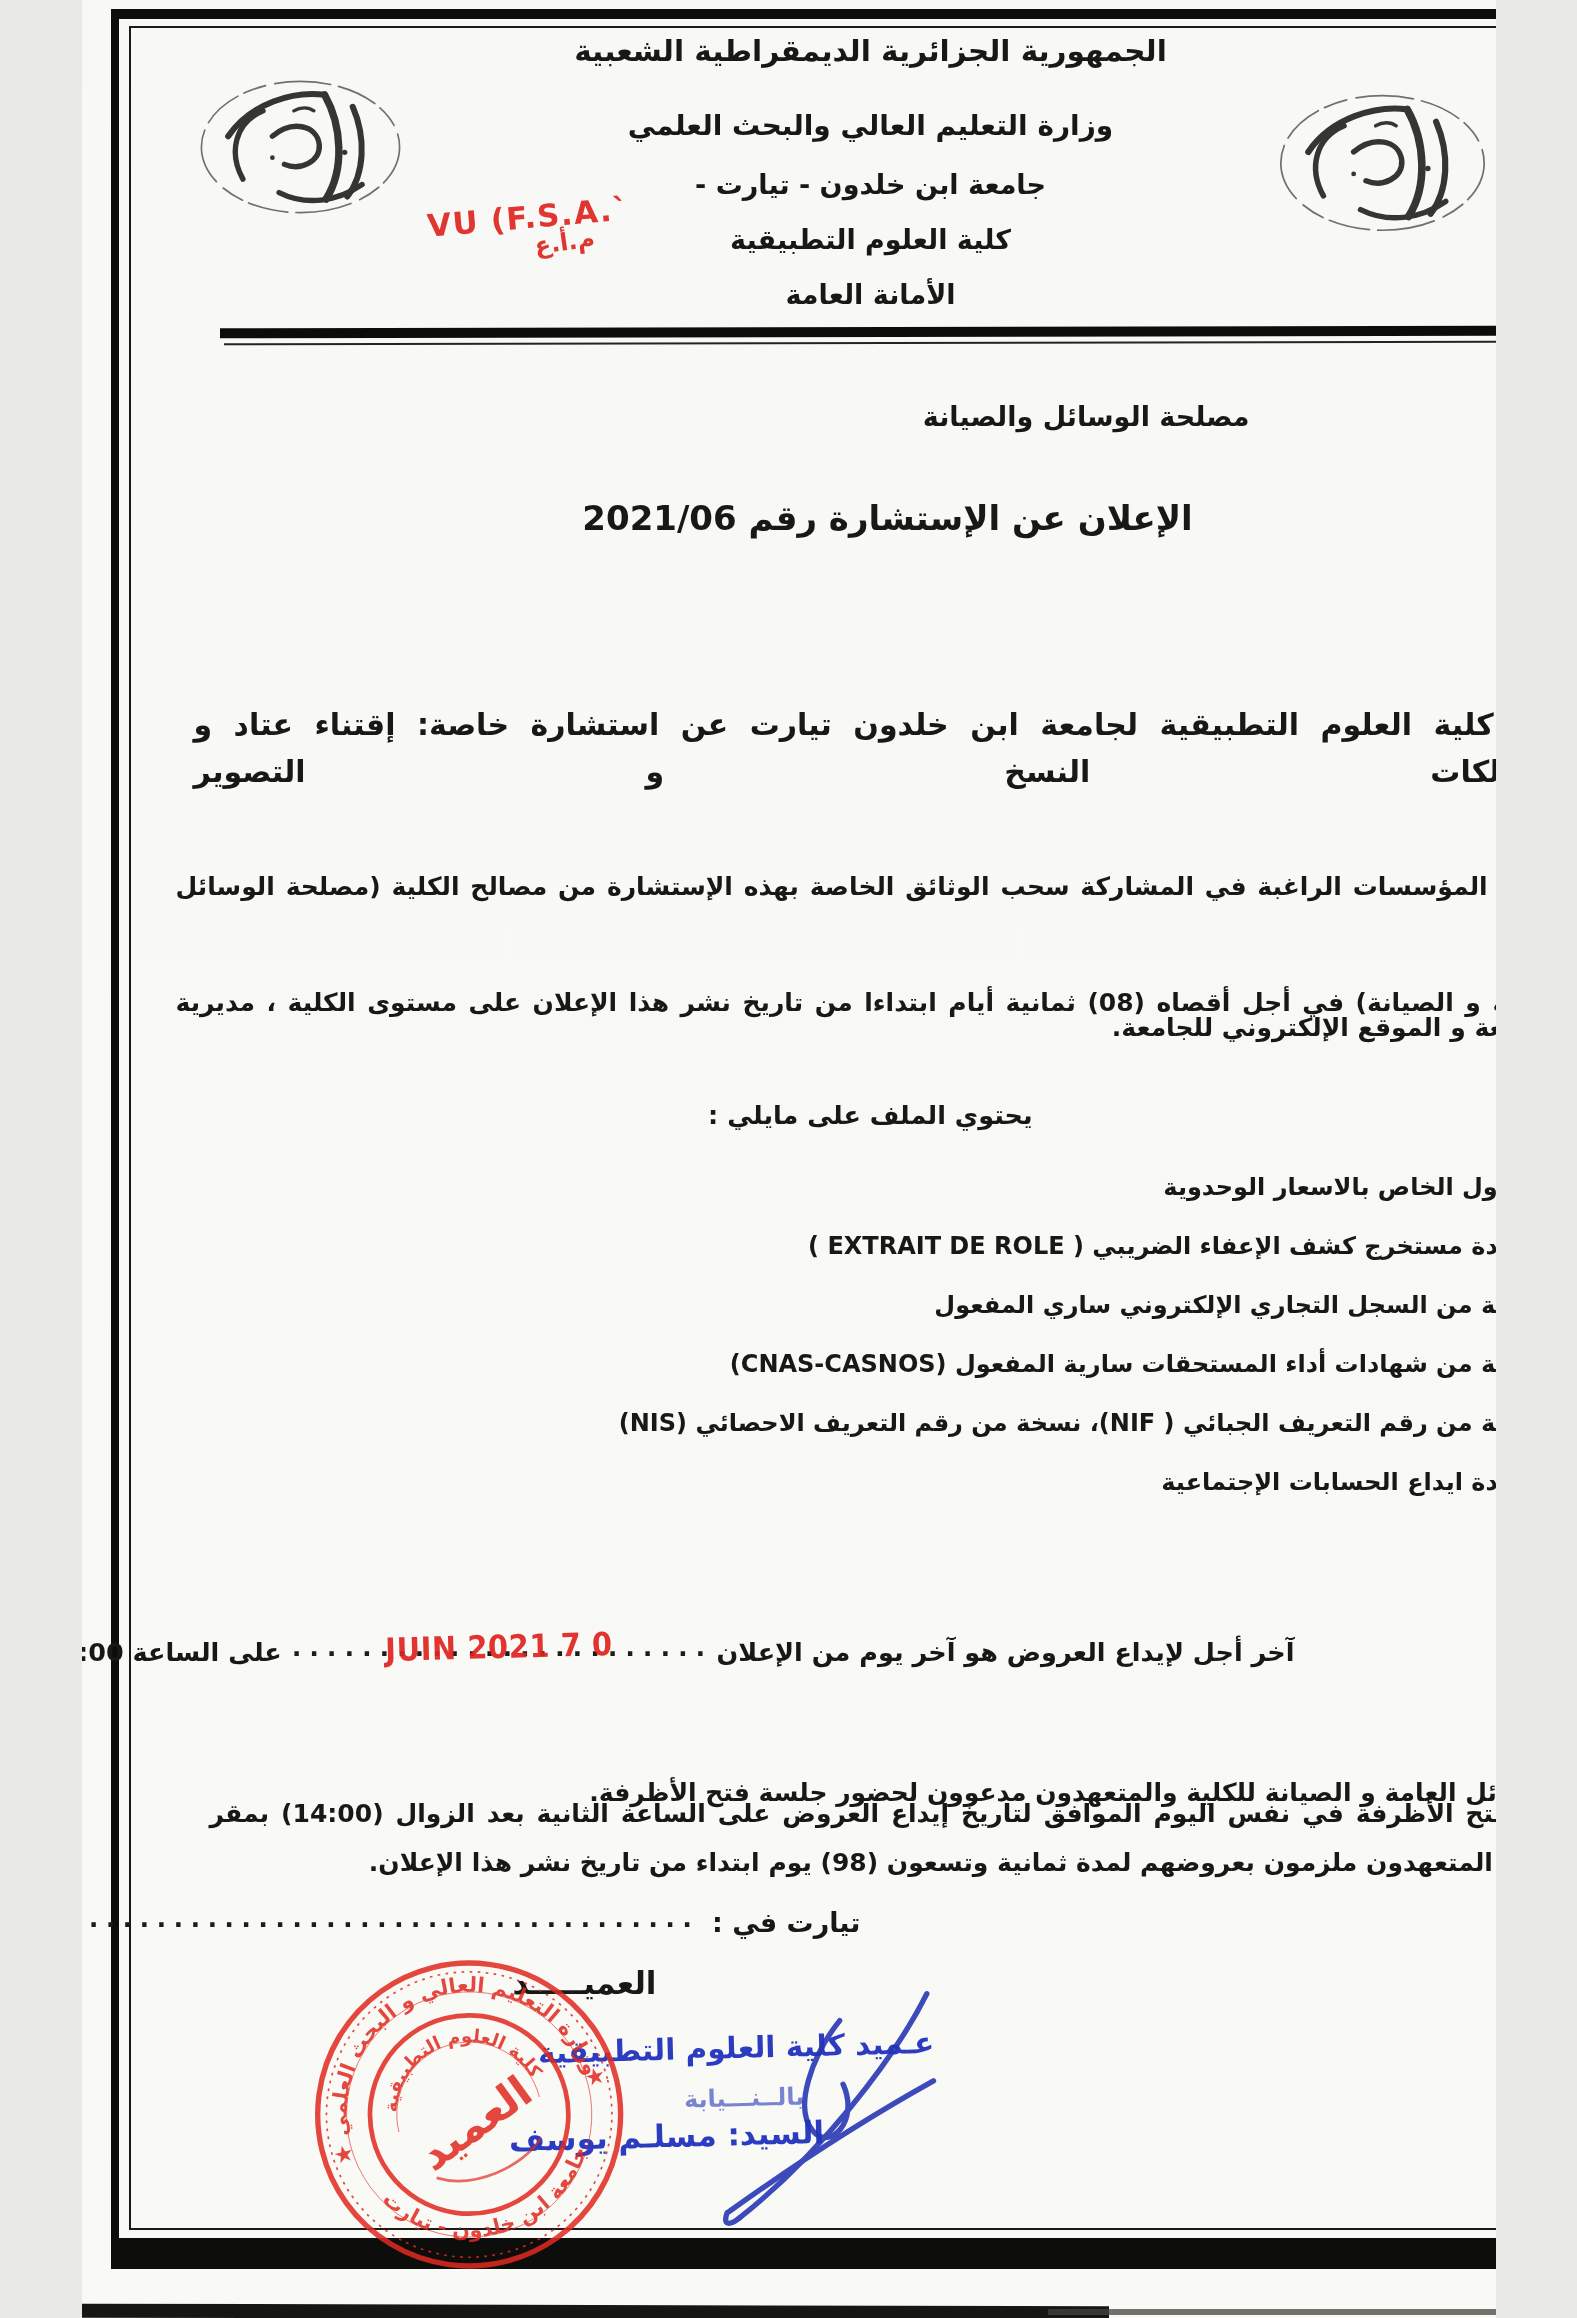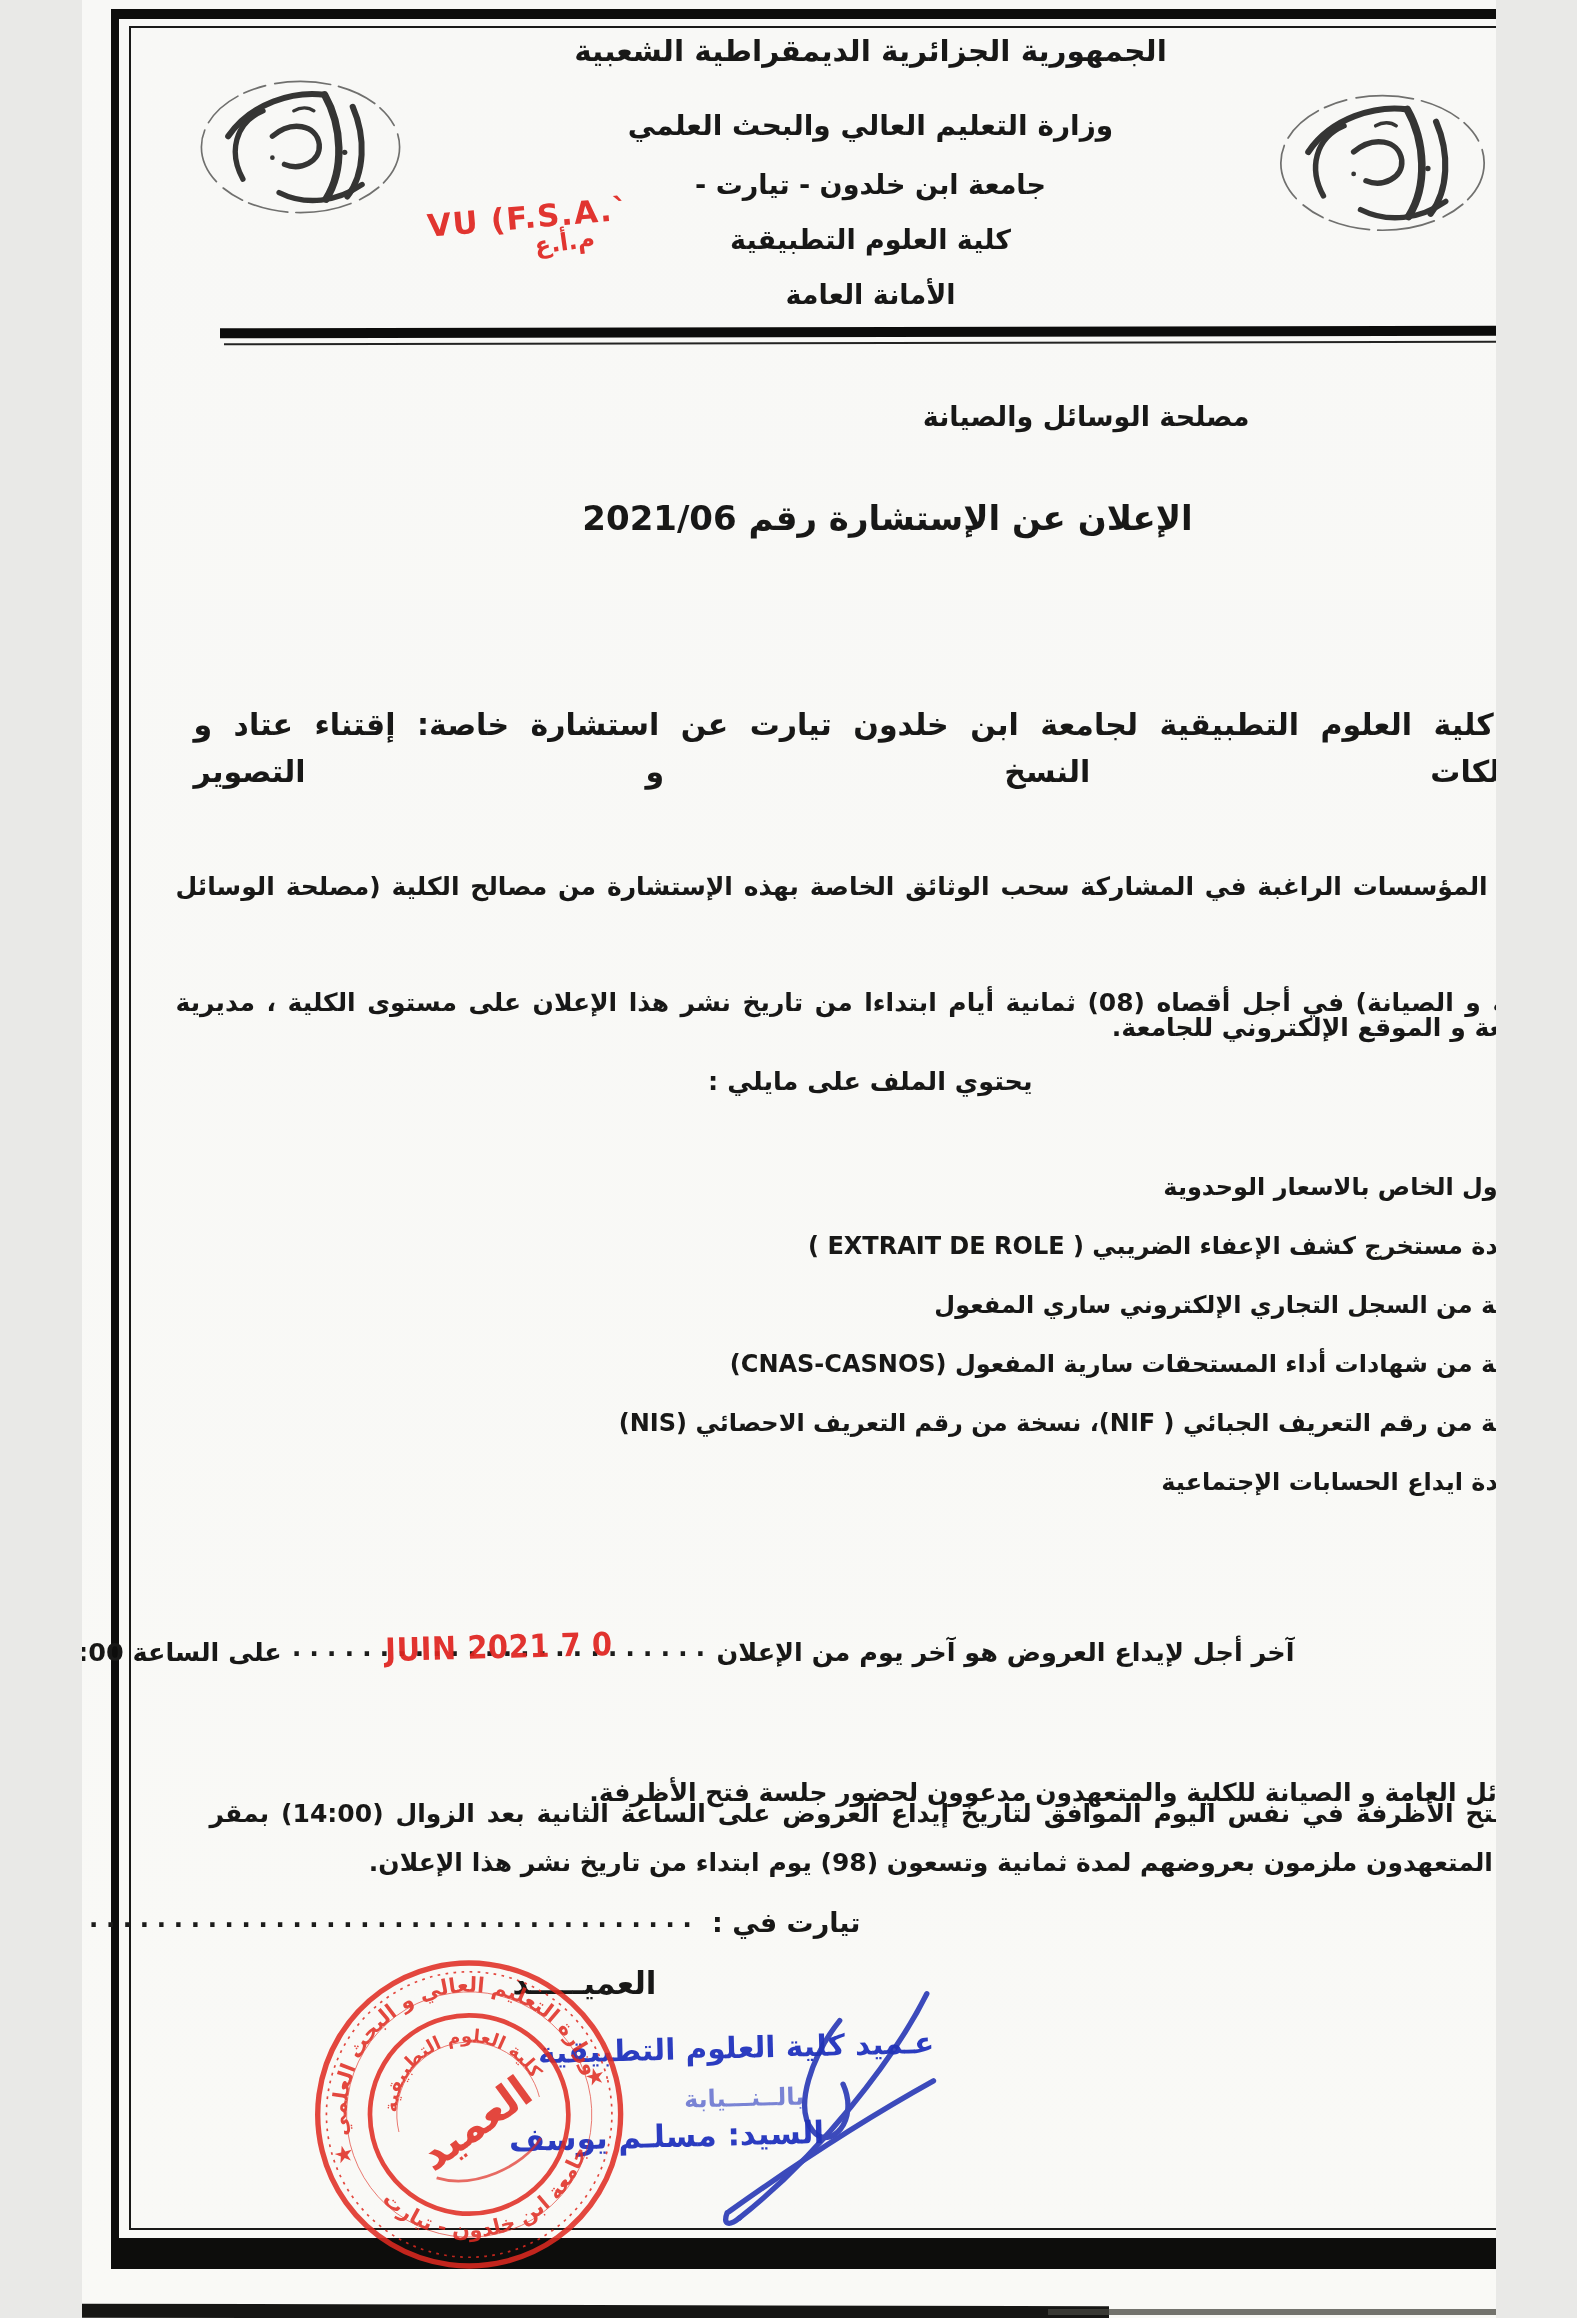--- a/index.html
+++ b/index.html
@@ -32,21 +32,21 @@
   .vu .t2{font-size:24px;font-weight:700;direction:rtl;margin-right:37px;margin-top:-1.3px;transform:rotate(-3deg);}
 
   .service{right:246px;top:401px;font-size:27px;}
   .title{top:498px;font-size:34px;font-weight:800;margin-left:17px;}
 
   .para{left:94px;width:1389px;font-size:25px;line-height:1.55;}
   .jlast{text-align:justify;text-align-last:justify;}
   .rline{text-align:right;}
   .intro{top:702px;font-size:30px;margin-left:18px;}
   .b1{top:868px;} .b2{top:984px;} .b3{top:1009px;}
-  .contains{right:463px;top:1066px;font-size:25.5px;}
+  .contains{right:463px;top:1100px;font-size:25.5px;}
 
   .list{left:94px;right:94px;top:1158px;width:1389px;font-size:24px;text-align:right;}
   .list .li{height:59px;line-height:59px;white-space:nowrap;}
 
   .deadline{right:201px;top:1636px;font-size:25.5px;white-space:nowrap;}
   .dotwrap{position:relative;display:inline-block;margin:0 6.7px;}
   .dots{display:inline-block;transform:translateY(-4.7px);font-weight:900;letter-spacing:1.3px;
         font-size:27px;color:#1c1c1b;font-family:"DejaVu Sans Mono",monospace;}
   .red-stamp{position:absolute;color:#e02520;font-weight:800;white-space:nowrap;opacity:.93;
              font-family:"DejaVu Sans",sans-serif;}

